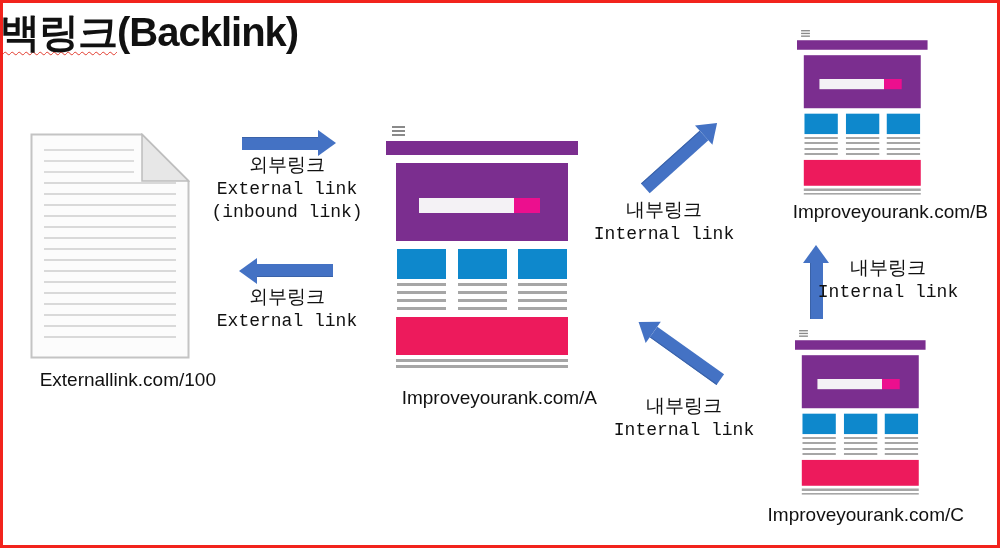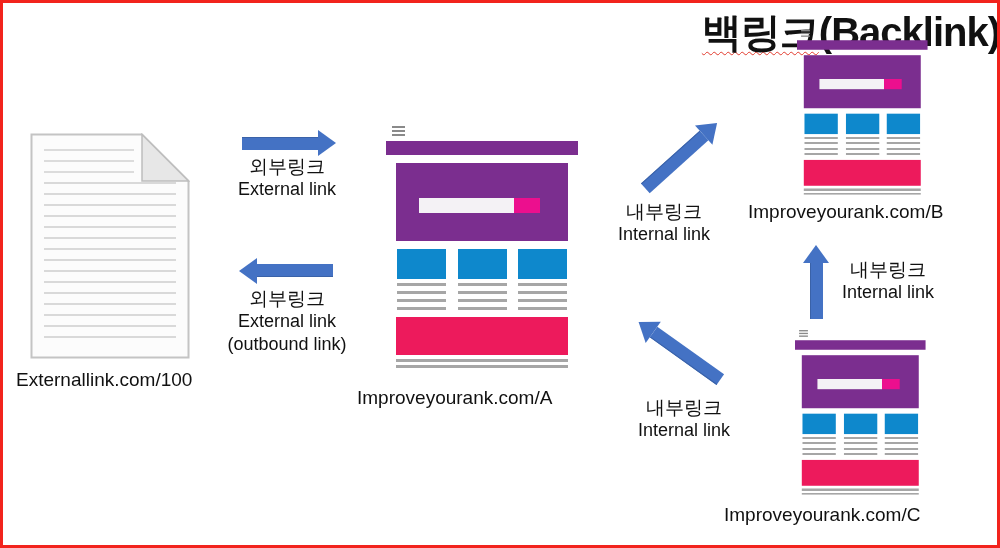--- a/index.html
+++ b/index.html
@@ -3,21 +3,21 @@
 <meta charset="utf-8">
 <style>
   html,body{margin:0;padding:0;}
   body{
     width:1000px;height:548px;position:relative;background:#ffffff;overflow:hidden;
     font-family:"Liberation Sans","DejaVu Sans",sans-serif;color:#111;
   }
   .frame{position:absolute;inset:0;border:3px solid #f2231d;pointer-events:none;z-index:50;}
 
   
-  .title{position:absolute;top:5px;left:0;width:100%;text-align:right;
+  .title{position:absolute;top:5px;left:0;width:100%;text-align:left;
     font-size:40px;font-weight:700;letter-spacing:-1px;}
   .t-ko{text-decoration:underline;text-decoration-style:wavy;
     text-decoration-color:#e23b2e;text-decoration-thickness:1px;text-underline-offset:5px;}
 
   
   .doc{position:absolute;left:30px;top:133px;width:160px;height:226px;}
 
   
   .mock{position:absolute;width:192px;height:248px;transform-origin:0 0;}
   .mock.small{transform:scale(0.68);}
@@ -36,23 +36,23 @@
   .m-foot{position:absolute;top:236px;left:10px;width:172px;height:9px;
     background:repeating-linear-gradient(to bottom,#A6A6A6 0 3px,transparent 3px 6px);}
 
   
   .arrow{position:absolute;height:26px;display:flex;align-items:center;transform-origin:0 50%;}
   .arrow .shaft{height:12px;background:#4472C4;flex:1;border-top:1px solid #3a62a8;}
   .arrow .head{width:0;height:0;border-top:13px solid transparent;
     border-bottom:13px solid transparent;border-left:18px solid #4472C4;}
 
   
-  .lbl{position:absolute;text-align:center;font-size:18px;line-height:23px;}
+  .lbl{position:absolute;text-align:center;font-size:18px;line-height:23px;font-family:Liberation Mono, monospace;}
   .lbl .ko{font-size:19px;}
-  .nlabel{position:absolute;text-align:left;font-size:19px;}
+  .nlabel{position:absolute;text-align:right;font-size:19px;}
 </style>
 </head>
 <body>
 
 <div class="frame"></div>
 
 <div class="title"><span class="t-ko">백링크</span><span>(Backlink)</span></div>
 
 <div class="doc">
   <svg width="160" height="226" viewBox="0 0 160 226">
@@ -177,25 +177,25 @@
     <span class="head"></span>
   </div>
 <div class="arrow" style="left:816px;top:306px;width:74px;transform:rotate(-90deg)">
     <span class="shaft"></span>
     <span class="head"></span>
   </div>
 
 <div class="lbl" style="left:197px;top:155px;width:180px">
   <div class="ko">외부링크</div>
   <div>External link</div>
+  <div>(inbound link)</div>
 </div>
 <div class="lbl" style="left:197px;top:287px;width:180px">
   <div class="ko">외부링크</div>
   <div>External link</div>
-  <div>(outbound link)</div>
 </div>
 <div class="lbl" style="left:574px;top:200px;width:180px">
   <div class="ko">내부링크</div>
   <div>Internal link</div>
 </div>
 <div class="lbl" style="left:594px;top:396px;width:180px">
   <div class="ko">내부링크</div>
   <div>Internal link</div>
 </div>
 <div class="lbl" style="left:798px;top:258px;width:180px">

